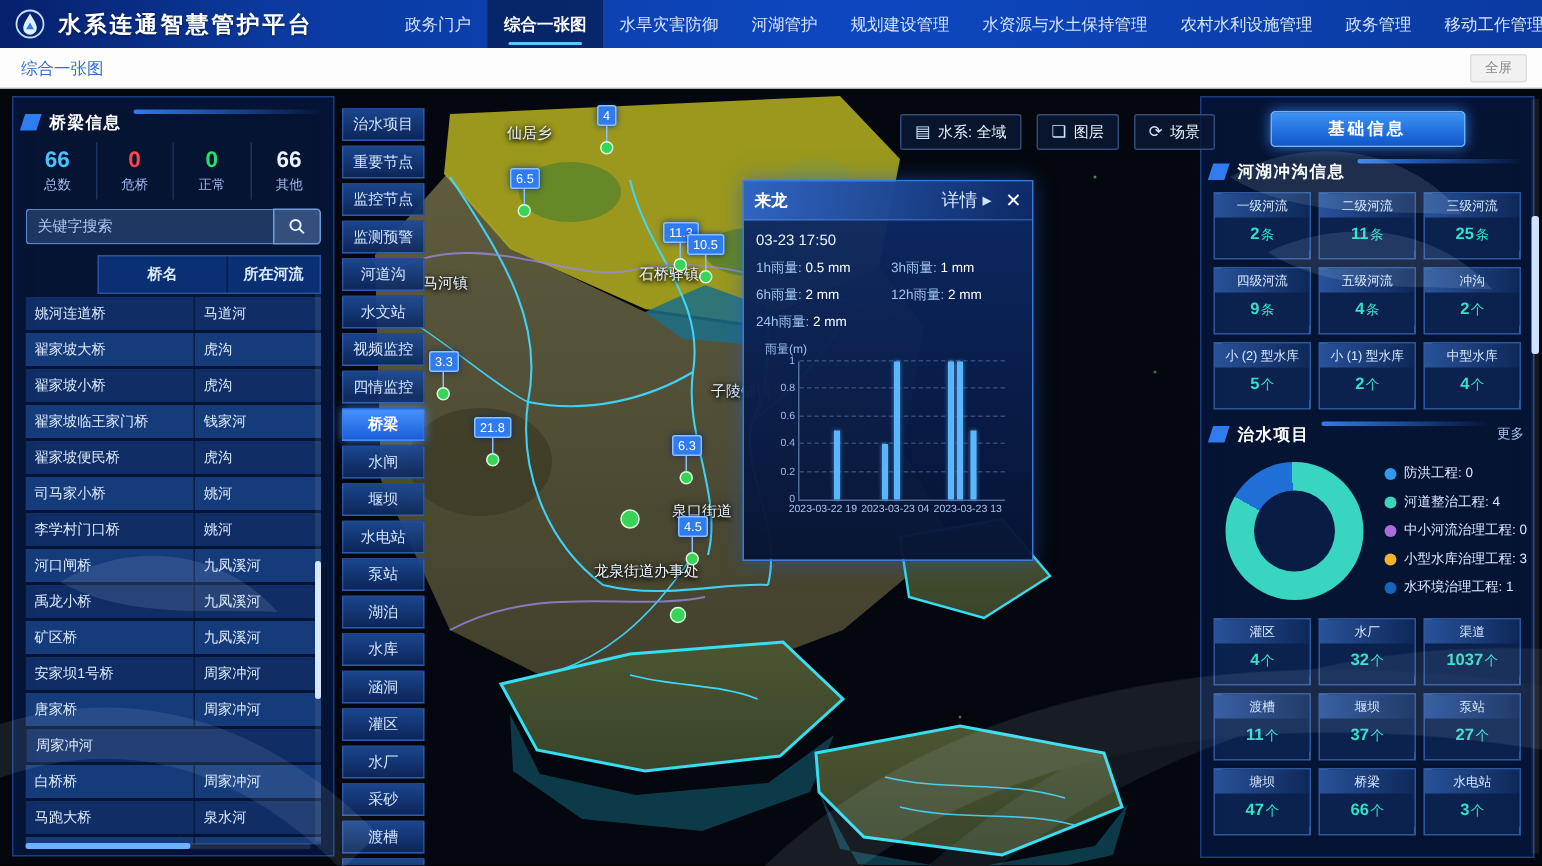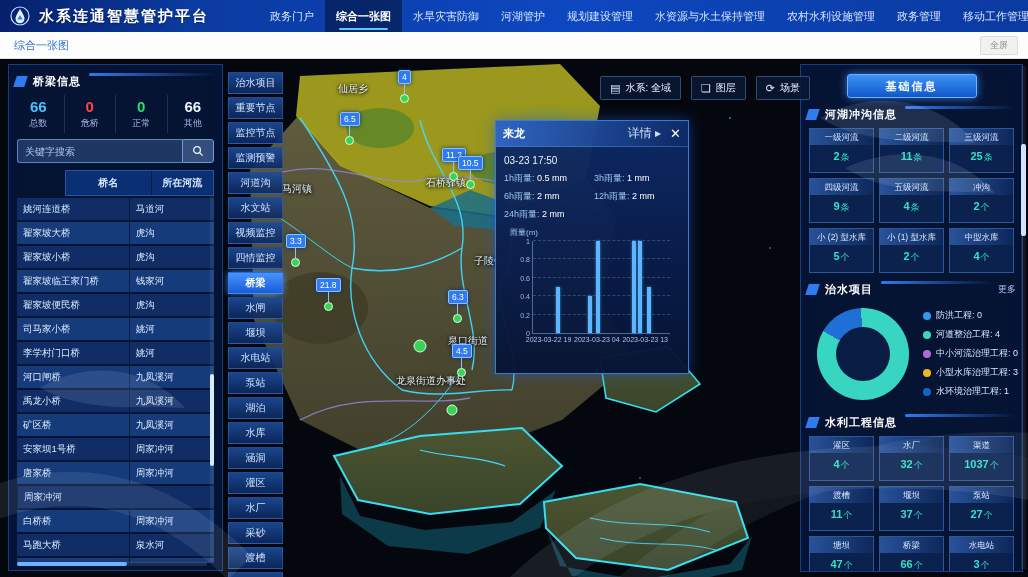--- a/index.html
+++ b/index.html
@@ -556,25 +556,20 @@
               <span class="lg-dot" style="background: rgb(240, 180, 41);"></span>
               <span>小型水库治理工程: 3</span>
             </div>
             <div class="lg-row">
               <span class="lg-dot" style="background: rgb(21, 101, 192);"></span>
               <span>水环境治理工程: 1</span>
             </div>
           </div>
       </div>
 
-      <div class="sec-head">
-        <span class="corner-accent"></span>
-        <span class="sec-title">水利工程信息</span>
-        <span class="sec-line"></span>
-      </div>
       <div class="card-grid" id="facility-cards">
           <div class="info-card">
             <div class="ic-label">灌区</div>
             <div class="ic-value">4<span>个</span></div>
           </div>
           <div class="info-card">
             <div class="ic-label">水厂</div>
             <div class="ic-value">32<span>个</span></div>
           </div>
           <div class="info-card">

